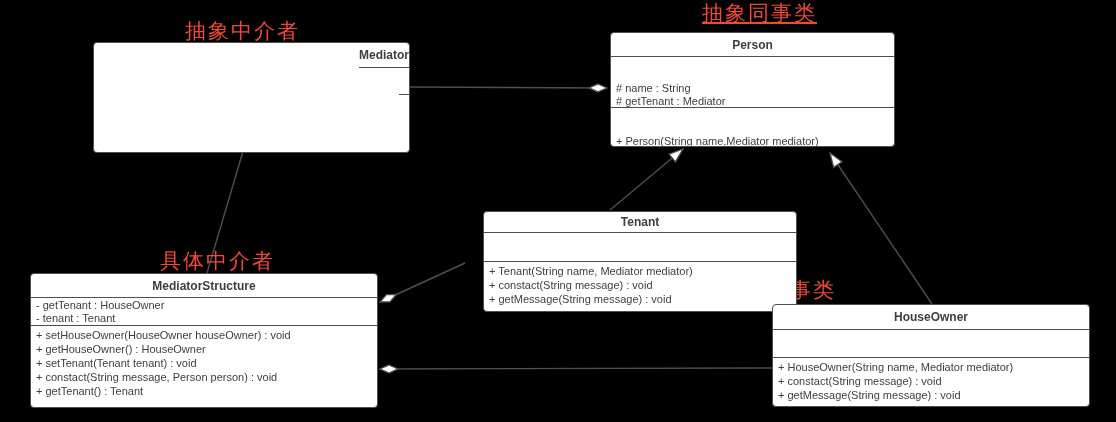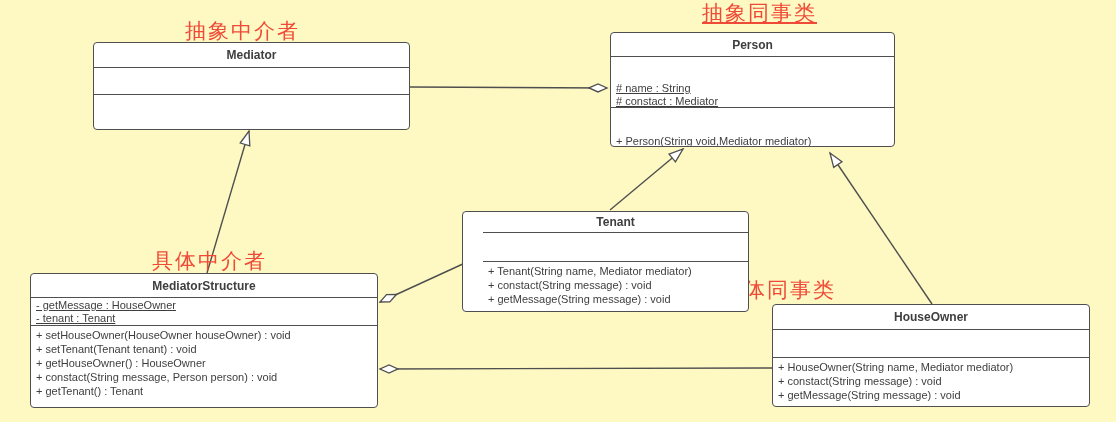--- a/index.html
+++ b/index.html
@@ -5,21 +5,21 @@
   html, body {
     margin: 0;
     padding: 0;
     background: #ffffff;
     font-family: "Liberation Sans", sans-serif;
   }
   #canvas {
     position: relative;
     width: 1116px;
     height: 422px;
-    background: #fef9c3;
+    background: #000000;
     overflow: hidden;
   }
   #connector-layer {
     position: absolute;
     left: 0; top: 0;
     width: 1116px;
     height: 422px;
   }
   .uml-class {
     position: absolute;
@@ -41,61 +41,60 @@
     align-items: center;
     justify-content: center;
     flex: 0 0 auto;
   }
   .uml-attrs {
     box-sizing: border-box;
     border-bottom: 1.6px solid #4f4f4f;
     flex: 0 0 auto;
     padding: 1px 5px 0 5px;
     overflow: hidden;
-    text-decoration: underline;
   }
   .uml-methods {
     box-sizing: border-box;
     flex: 1 1 auto;
     padding: 2px 5px 0 5px;
     overflow: hidden;
   }
   .member {
     font-size: 11px;
     line-height: 13px;
     white-space: nowrap;
   }
   .uml-methods .member { line-height: 14px; }
   
-  #cls-mediator          { left: 93px;  top: 42px;  width: 317px; height: 88px;  }
+  #cls-mediator          { left: 93px;  top: 42px;  width: 317px; height: 111px; align-items: flex-end;  }
   #cls-mediator .uml-title { height: 25px; }
   #cls-mediator .uml-attrs { height: 27px; }
   #cls-person            { left: 610px; top: 32px;  width: 285px; height: 115px; gap: 24px; }
   #cls-person .uml-title   { height: 24px; }
   #cls-person .uml-attrs   { height: 27px; }
-  #cls-tenant            { left: 462px; top: 211px; width: 287px; height: 101px; padding-left: 20px; }
+  #cls-tenant            { left: 483px; top: 211px; width: 314px; height: 101px; }
   #cls-tenant .uml-title   { height: 21px; }
   #cls-tenant .uml-attrs   { height: 29px; }
   #cls-mediatorstructure { left: 30px;  top: 273px; width: 348px; height: 135px; }
   #cls-mediatorstructure .uml-title { height: 24px; }
   #cls-mediatorstructure .uml-attrs { height: 28px; }
   #cls-houseowner        { left: 772px; top: 304px; width: 318px; height: 103px; }
   #cls-houseowner .uml-title { height: 25px; }
   #cls-houseowner .uml-attrs { height: 28px; }
   .red-label {
     position: absolute;
     font-size: 21px;
     line-height: 24px;
     color: #ef4937;
     letter-spacing: 2px;
     white-space: nowrap;
   }
   #label-abstract-mediator  { left: 185px; top: 19px;  }
   #label-abstract-colleague { left: 702px; top: 1px; text-decoration: underline;   }
-  #label-concrete-mediator  { left: 152px; top: 249px; }
+  #label-concrete-mediator  { left: 160px; top: 249px; }
   #label-concrete-colleague { left: 721px; top: 278px; }
   .conn {
     stroke: #4f4f4f;
     stroke-width: 1.4;
     fill: none;
   }
 </style>
 </head>
 <body>
 
@@ -125,47 +124,47 @@
 
   <div class="uml-class" id="cls-mediator">
     <div class="uml-title">Mediator</div>
     <div class="uml-attrs"></div>
   </div>
 
   <div class="uml-class" id="cls-person">
     <div class="uml-title">Person</div>
     <div class="uml-attrs">
       <div class="member"># name : String</div>
-      <div class="member"># constact : Mediator</div>
+      <div class="member"># getTenant : Mediator</div>
     </div>
     <div class="uml-methods">
-      <div class="member">+ Person(String void,Mediator mediator)</div>
+      <div class="member">+ Person(String name,Mediator mediator)</div>
     </div>
   </div>
 
   <div class="uml-class" id="cls-tenant">
     <div class="uml-title">Tenant</div>
     <div class="uml-attrs"></div>
     <div class="uml-methods">
       <div class="member">+ Tenant(String name, Mediator mediator)</div>
       <div class="member">+ constact(String message) : void</div>
       <div class="member">+ getMessage(String message) : void</div>
     </div>
   </div>
 
   <div class="uml-class" id="cls-mediatorstructure">
     <div class="uml-title">MediatorStructure</div>
     <div class="uml-attrs">
-      <div class="member">- getMessage : HouseOwner</div>
+      <div class="member">- getTenant : HouseOwner</div>
       <div class="member">- tenant : Tenant</div>
     </div>
     <div class="uml-methods">
       <div class="member">+ setHouseOwner(HouseOwner houseOwner) : void</div>
+      <div class="member">+ getHouseOwner() : HouseOwner</div>
       <div class="member">+ setTenant(Tenant tenant) : void</div>
-      <div class="member">+ getHouseOwner() : HouseOwner</div>
       <div class="member">+ constact(String message, Person person) : void</div>
       <div class="member">+ getTenant() : Tenant</div>
     </div>
   </div>
 
   <div class="uml-class" id="cls-houseowner">
     <div class="uml-title">HouseOwner</div>
     <div class="uml-attrs"></div>
     <div class="uml-methods">
       <div class="member">+ HouseOwner(String name, Mediator mediator)</div>

